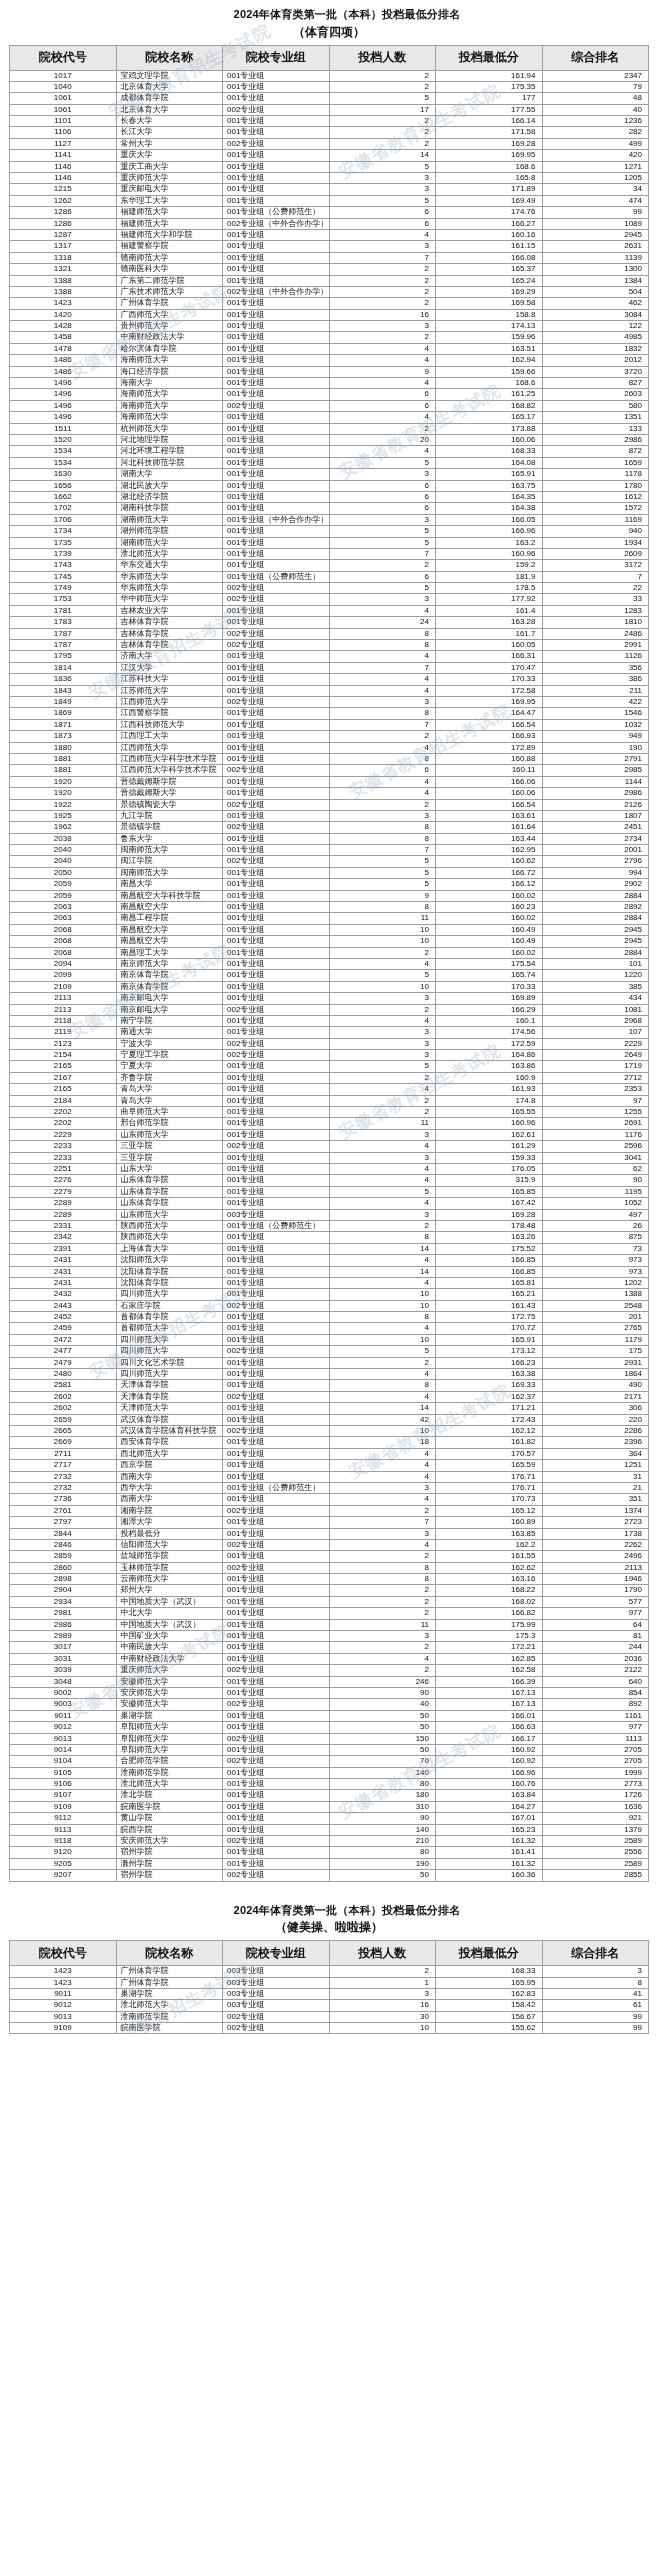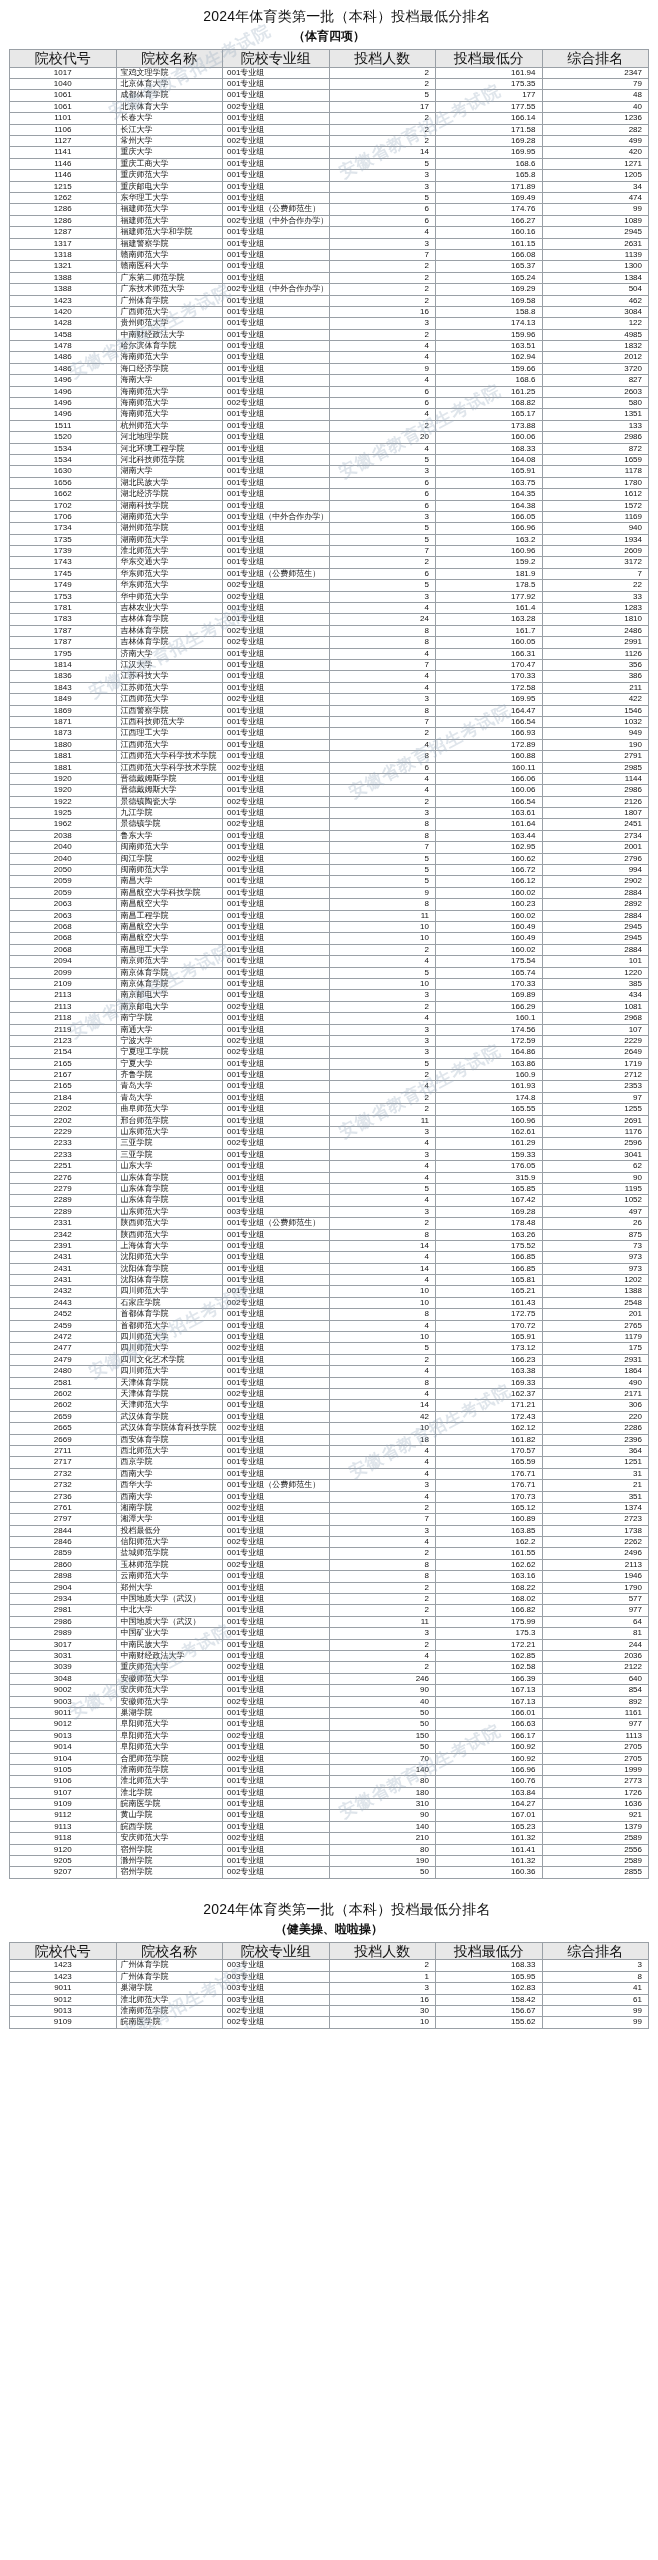--- a/index.html
+++ b/index.html
@@ -14,22 +14,22 @@
     width:658px;
     position:relative;
     padding:0;
     box-sizing:border-box;
   }
   .title-block{
     text-align:center;
     padding:6px 0 2px 0;
   }
   .title-main{
-    font-size:14px;
-    font-weight:normal;
+    font-size:11px;
+    font-weight:bold;
     letter-spacing:0.2px;
     line-height:1.5;
     margin-left:36px;
   }
   .title-sub{
     font-size:12px;
     font-weight:bold;
     line-height:1.5;
   }
   table{
@@ -43,24 +43,24 @@
     font-size:8px;
     line-height:1.05;
     padding:1px 2px;
     height:11px;
     box-sizing:border-box;
     overflow:hidden;
     white-space:nowrap;
   }
   th{
     background:#e8e8e8;
-    font-weight:normal;
+    font-weight:bold;
     text-align:center;
-    font-size:14px;
-    height:16px;
+    font-size:12px;
+    height:25px;
   }
   td.code{text-align:center;width:46px;}
   td.name{text-align:left;padding-left:4px;width:150px;}
   td.major{text-align:left;padding-left:4px;width:190px;}
   td.num{text-align:right;padding-right:6px;width:70px;}
   td.score{text-align:right;padding-right:6px;width:76px;}
   td.rank{text-align:right;padding-right:6px;width:72px;}
   .gap{height:14px;}
   .wm{
     position:absolute;

